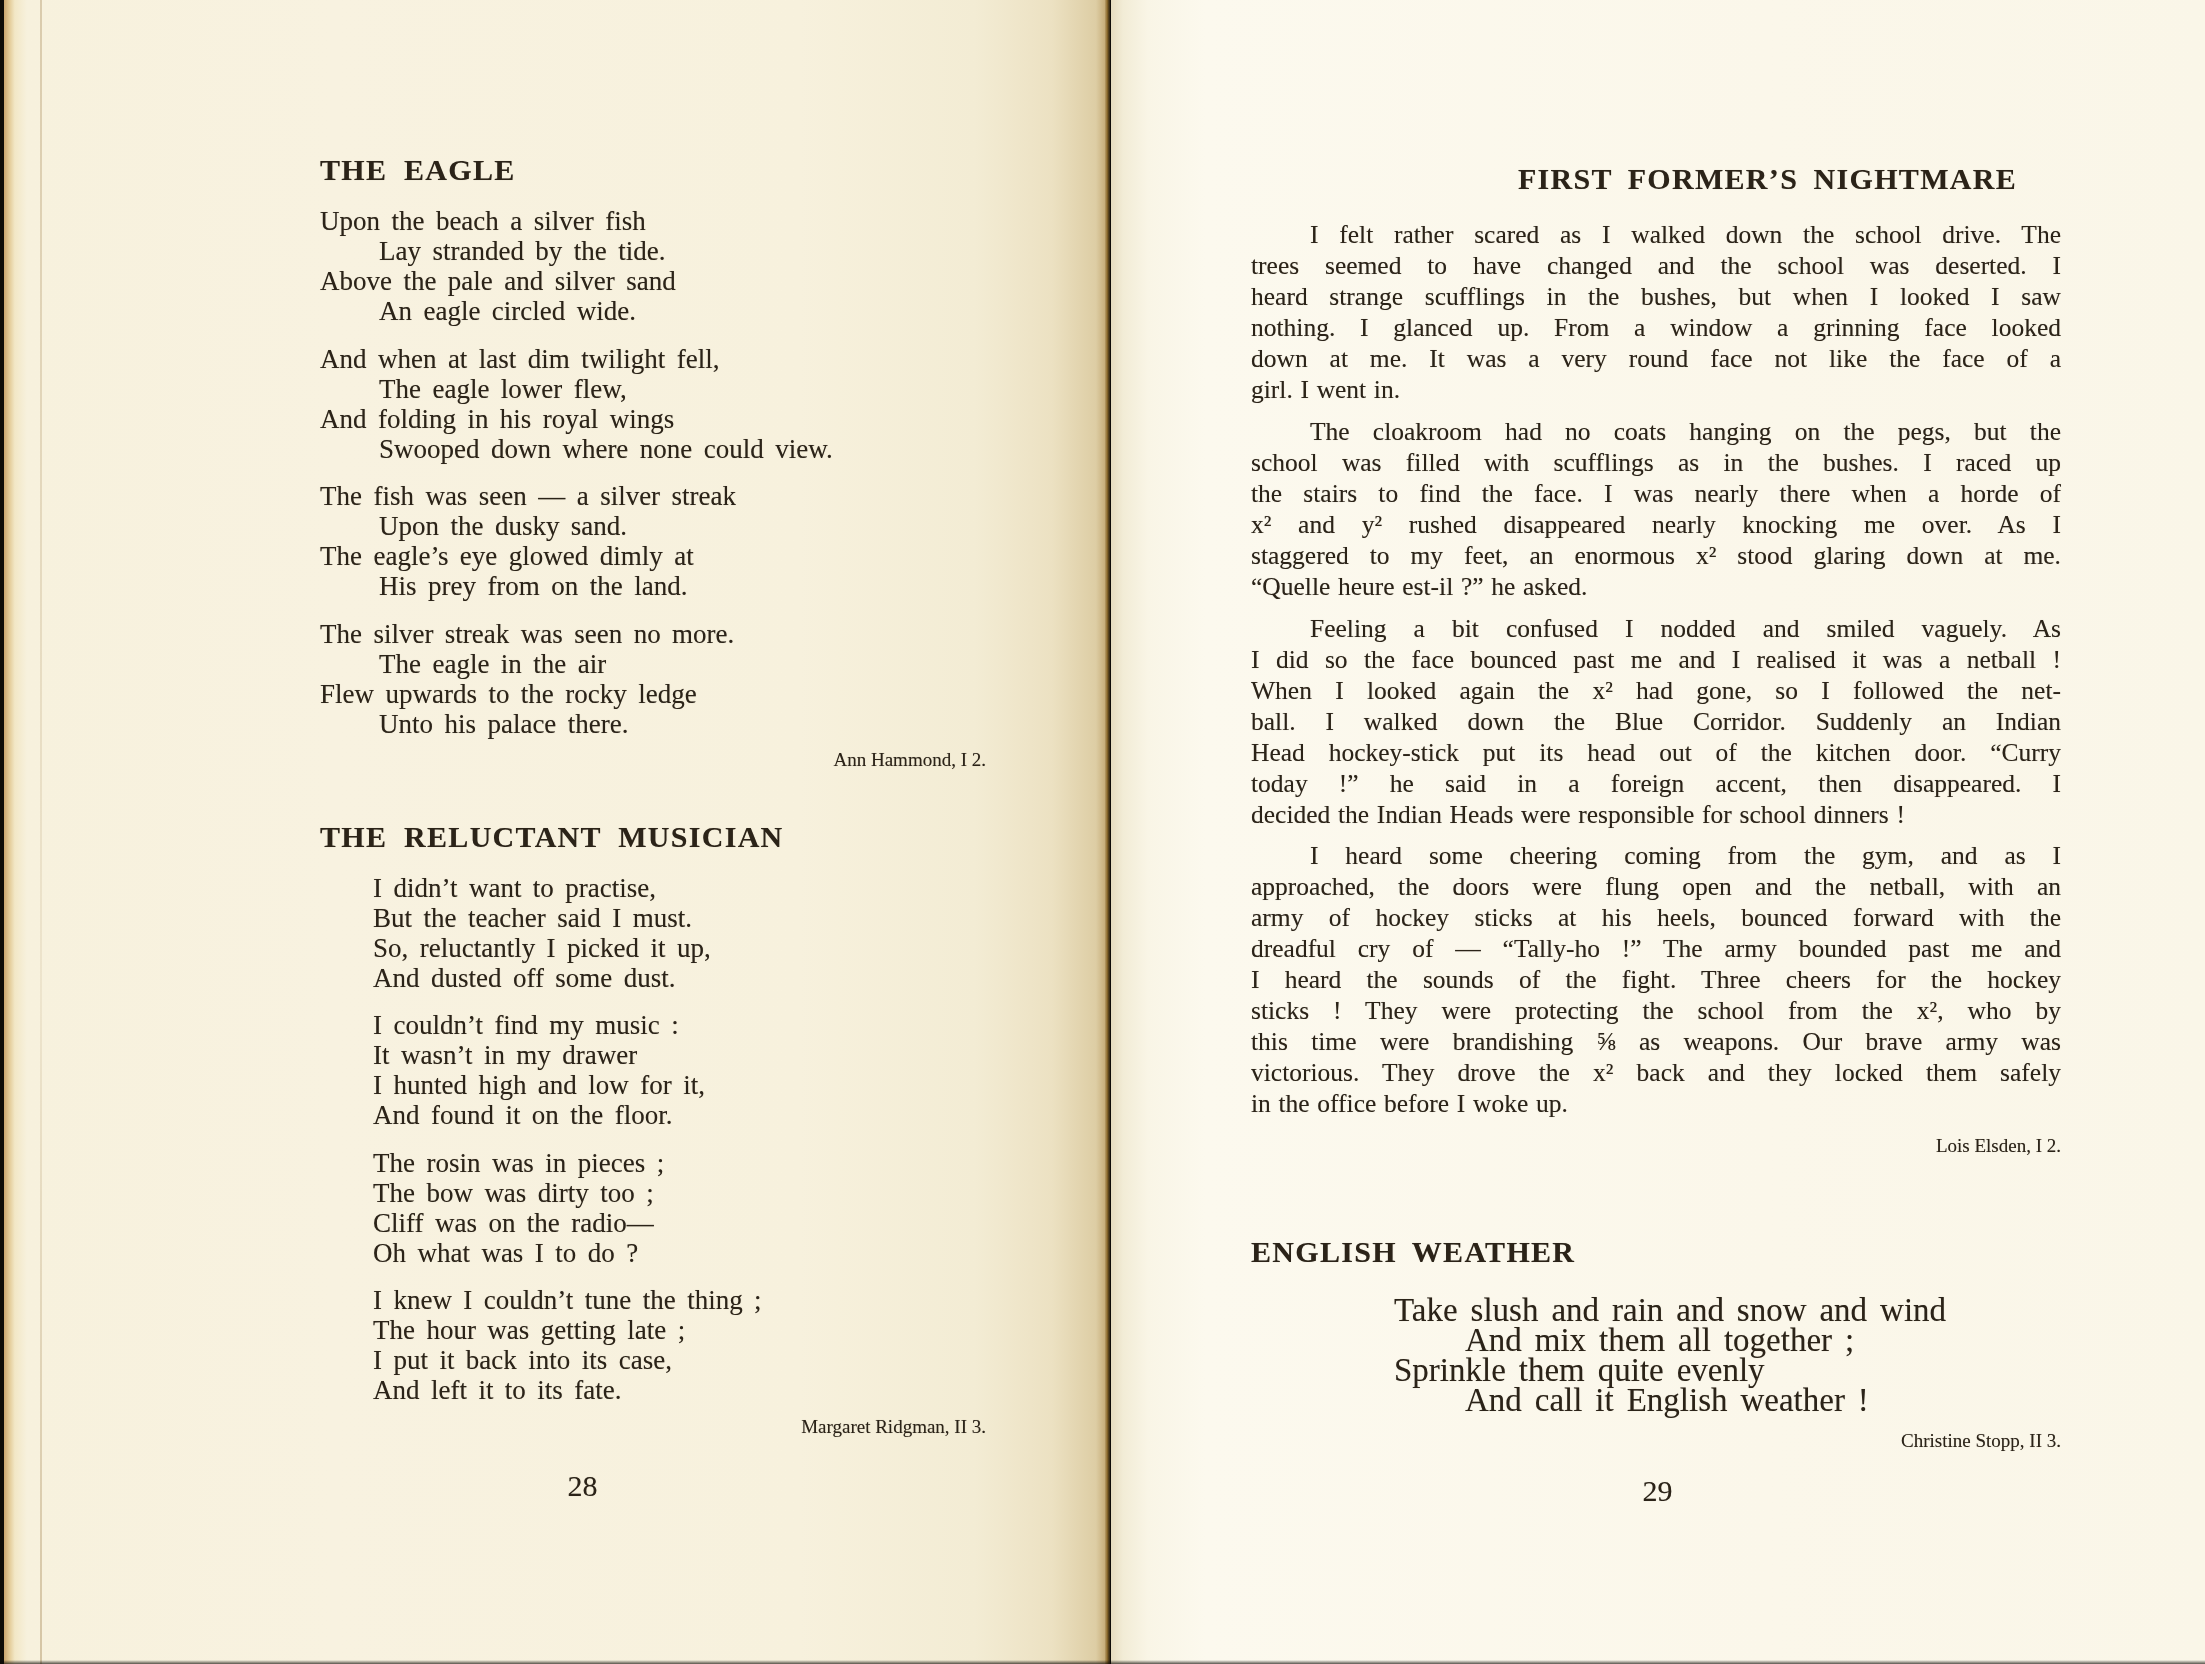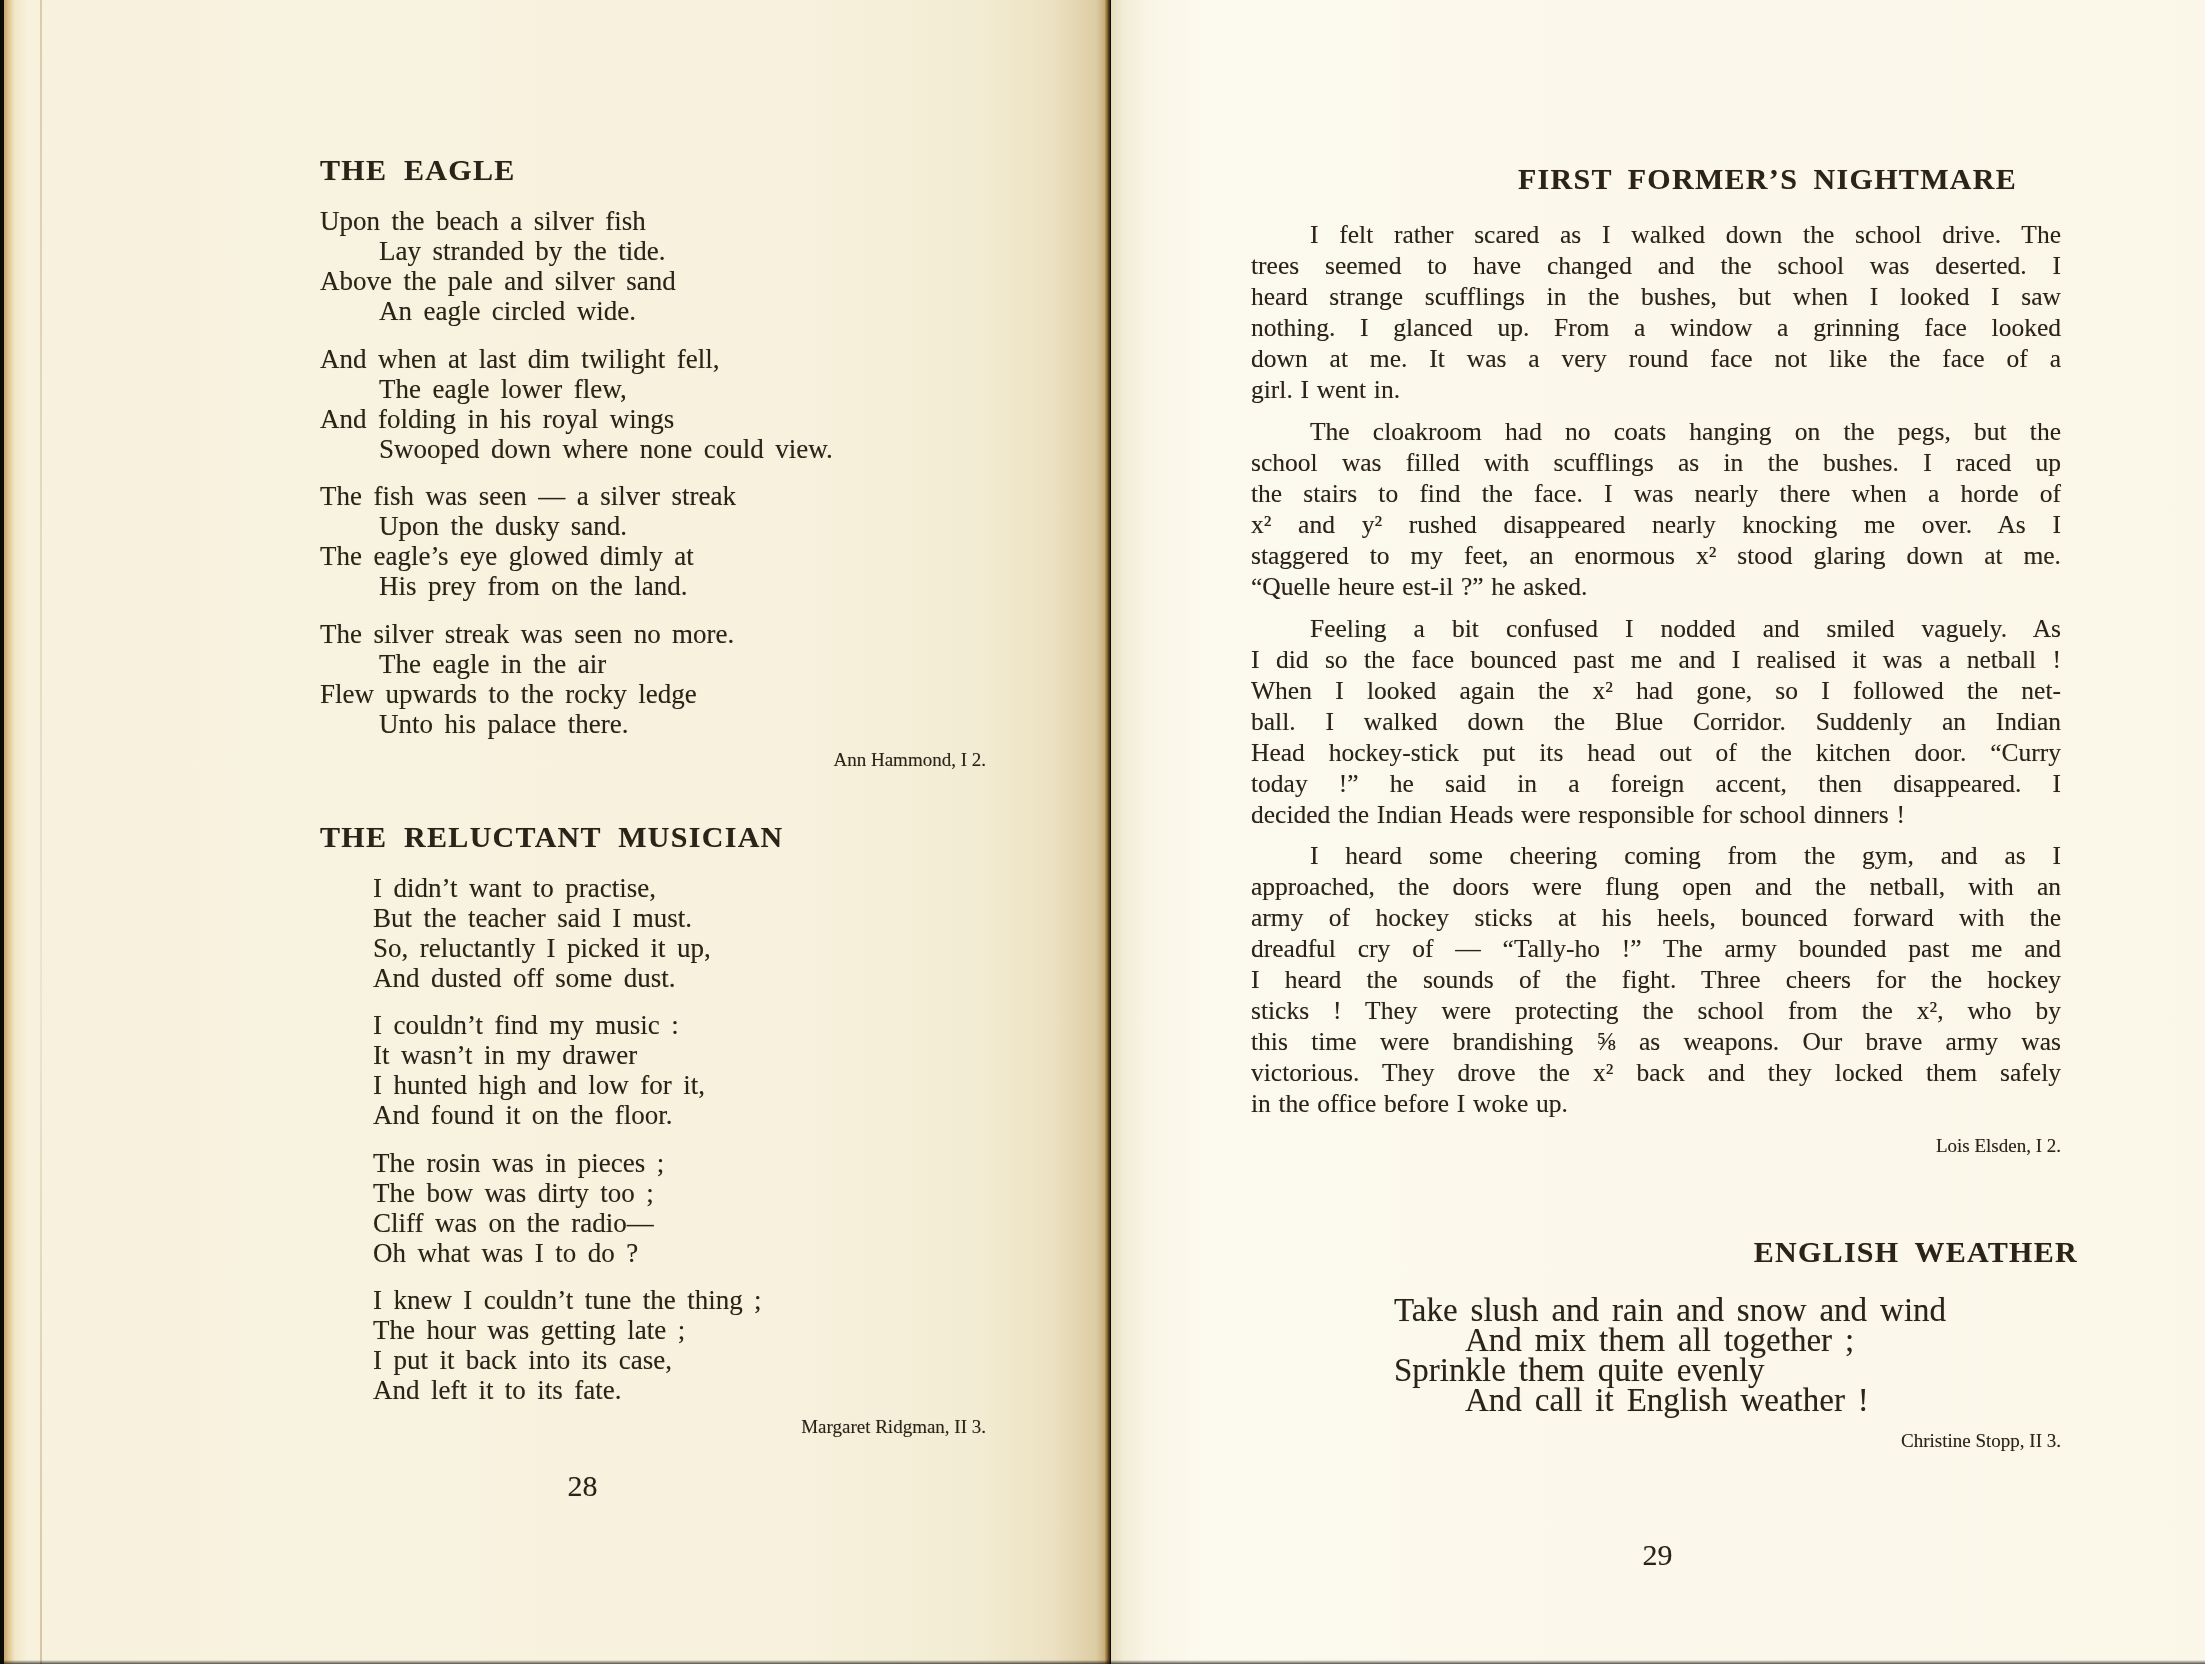--- a/index.html
+++ b/index.html
@@ -54,30 +54,30 @@
     letter-spacing:1.3px;word-spacing:6.7px;margin:0 0 23px 0;
   }
   .para{margin:0 0 10.8px 0}
   .sline{font-size:25.5px;line-height:31px;text-align:justify;text-align-last:justify;word-spacing:1.3px}
   .sline.first{text-indent:59px}
   .sline.endp{text-align-last:left}
   .story-sig{margin-top:1.3px}
 
   .weather{margin-top:73px}
   .weather-title{
-    width:827px;text-align:right;font-size:30px;line-height:35px;
+    width:827px;text-align:left;font-size:30px;line-height:35px;
     letter-spacing:1.3px;word-spacing:6.7px;margin:0 0 25.5px 0;
   }
   .wline{font-size:33px;line-height:30px;margin-left:143px;word-spacing:4.7px;white-space:nowrap}
   .wline.ind2{margin-left:214px}
   .wsig{margin-top:10.8px}
 
   .pagenum{position:absolute;width:61px;text-align:center;font-size:30px;line-height:30px}
   .pagenum-left{left:552px;top:1471px}
-  .pagenum-right{left:1627px;top:1540px}
+  .pagenum-right{left:1627px;top:1476px}
 </style>
 </head>
 <body>
 
 <div class="page page-left">
   <div class="crease"></div>
 </div>
 <div class="page page-right"></div>
 <div class="gutter"></div>
 <div class="bottom-edge"></div>

